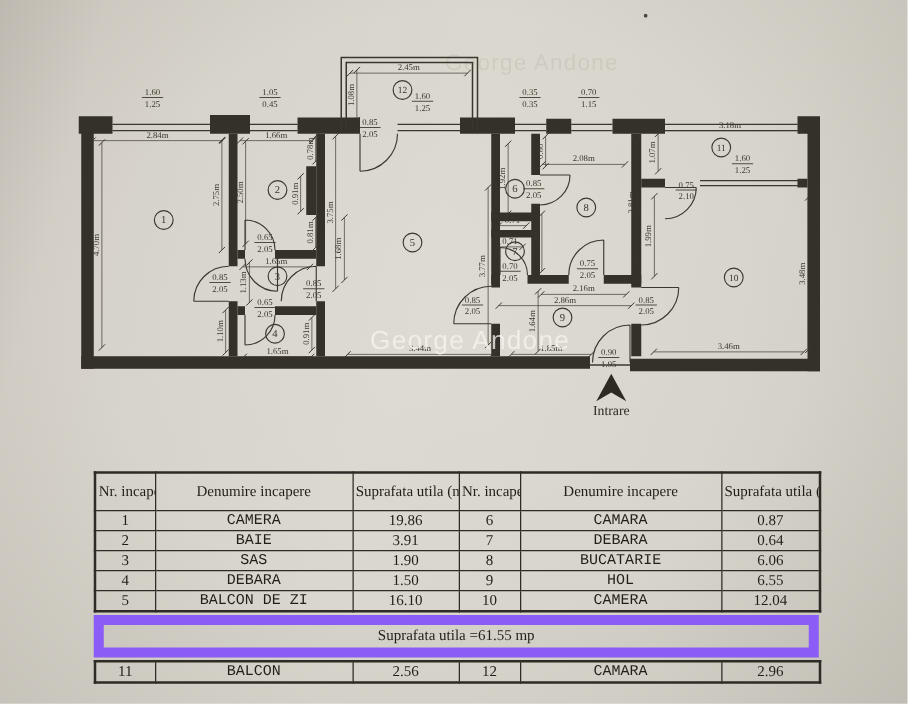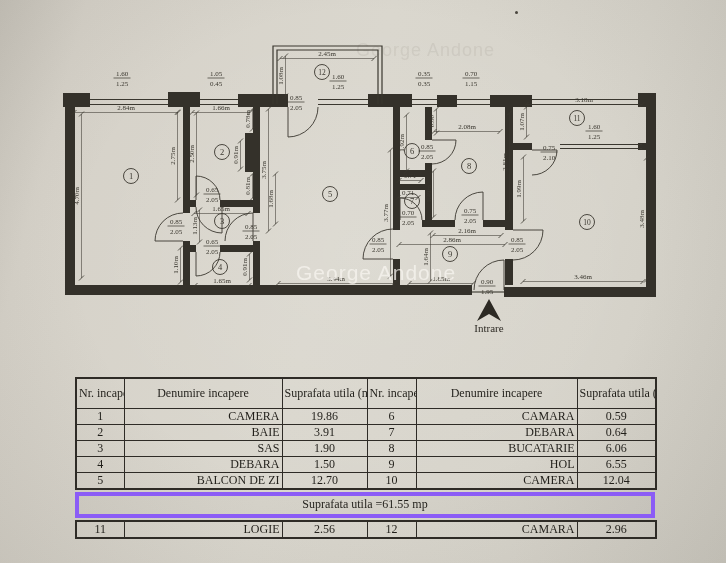--- a/index.html
+++ b/index.html
@@ -22,22 +22,22 @@
     white-space:nowrap;font-family:"Liberation Sans",sans-serif;
   }
   
   #rtable{position:absolute;left:75px;top:377px;width:580px;color:#211f1a;}
   #rtable table{border-collapse:collapse;table-layout:fixed;width:580px;background:transparent;}
   #rtable td,#rtable th{border:1.5px solid #2e2b26;font-weight:normal;
     font-size:12px;line-height:1.25;padding:0 2px;overflow:hidden;white-space:nowrap;}
   #rtable table{border:2.5px solid #2e2b26;}
   th.hdr{white-space:pre-line;text-align:center;font-size:11.5px;padding:2px 1px;height:29px;vertical-align:middle;}
   td.num{text-align:center;height:14px;}
-  td.name{text-align:right;padding-left:9px;}
-  .band{border:4px solid #8b5cf6;margin-top:2px;text-align:center;
+  td.name{text-align:center;padding-left:9px;font-family:Liberation Mono, monospace;}
+  .band{border:8px solid #8b5cf6;margin-top:2px;text-align:center;
     font-size:12px;padding:1px 0 2px 0;background:rgba(0,0,0,0.015);}
   .speck{position:absolute;width:3px;height:3px;border-radius:50%;background:#4a463e;}
 </style>
 </head>
 <body>
 
 <div id="vignette"></div>
 
 <div class="wm-top">George Andone</div>
 
@@ -435,21 +435,21 @@
 (mp)</th>
       </tr>
     </thead>
     <tbody id="tbody-main">
         <tr>
           <td class="num">1</td>
           <td class="name">CAMERA</td>
           <td class="num">19.86</td>
           <td class="num">6</td>
           <td class="name">CAMARA</td>
-          <td class="num">0.59</td>
+          <td class="num">0.87</td>
         </tr>
         <tr>
           <td class="num">2</td>
           <td class="name">BAIE</td>
           <td class="num">3.91</td>
           <td class="num">7</td>
           <td class="name">DEBARA</td>
           <td class="num">0.64</td>
         </tr>
         <tr>
@@ -464,21 +464,21 @@
           <td class="num">4</td>
           <td class="name">DEBARA</td>
           <td class="num">1.50</td>
           <td class="num">9</td>
           <td class="name">HOL</td>
           <td class="num">6.55</td>
         </tr>
         <tr>
           <td class="num">5</td>
           <td class="name">BALCON DE ZI</td>
-          <td class="num">12.70</td>
+          <td class="num">16.10</td>
           <td class="num">10</td>
           <td class="name">CAMERA</td>
           <td class="num">12.04</td>
         </tr>
       </tbody>
   </table>
 
   <div class="band">Suprafata utila =61.55 mp</div>
 
   <table style="margin-top:2px">
@@ -486,21 +486,21 @@
       <col style="width:48px">
         <col style="width:158px">
         <col style="width:85px">
       <col style="width:49px">
         <col style="width:161px">
         <col style="width:79px">
     </colgroup>
     <tbody id="tbody-extra">
         <tr>
           <td class="num">11</td>
-          <td class="name">LOGIE</td>
+          <td class="name">BALCON</td>
           <td class="num">2.56</td>
           <td class="num">12</td>
           <td class="name">CAMARA</td>
           <td class="num">2.96</td>
         </tr>
       </tbody>
   </table>
 
 
 </div>

